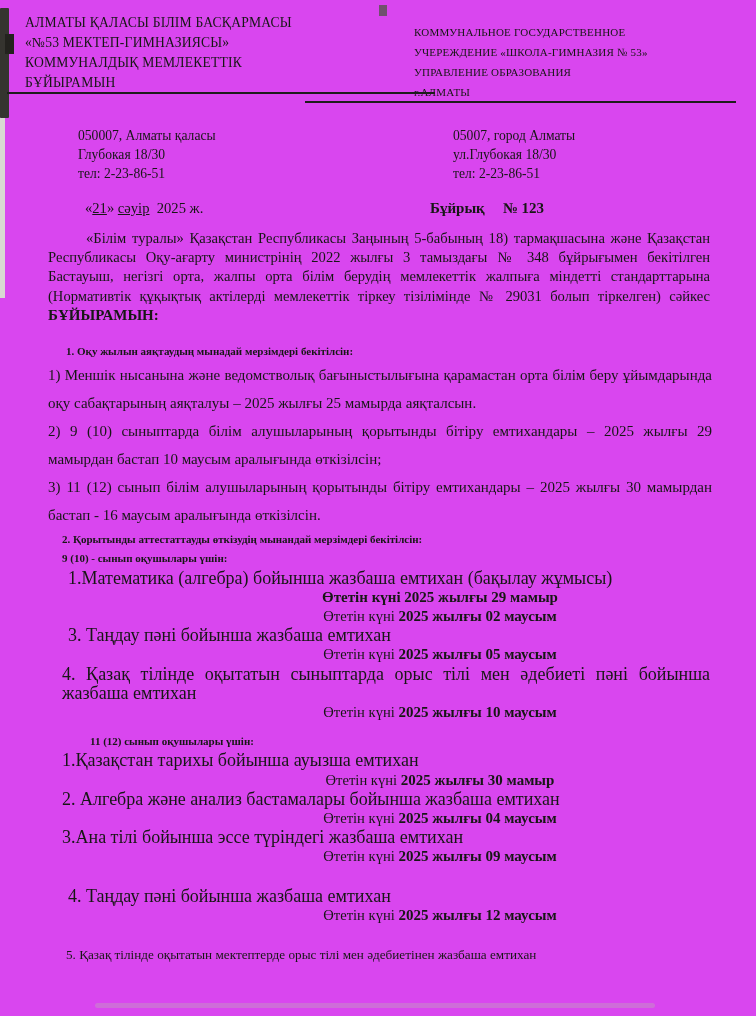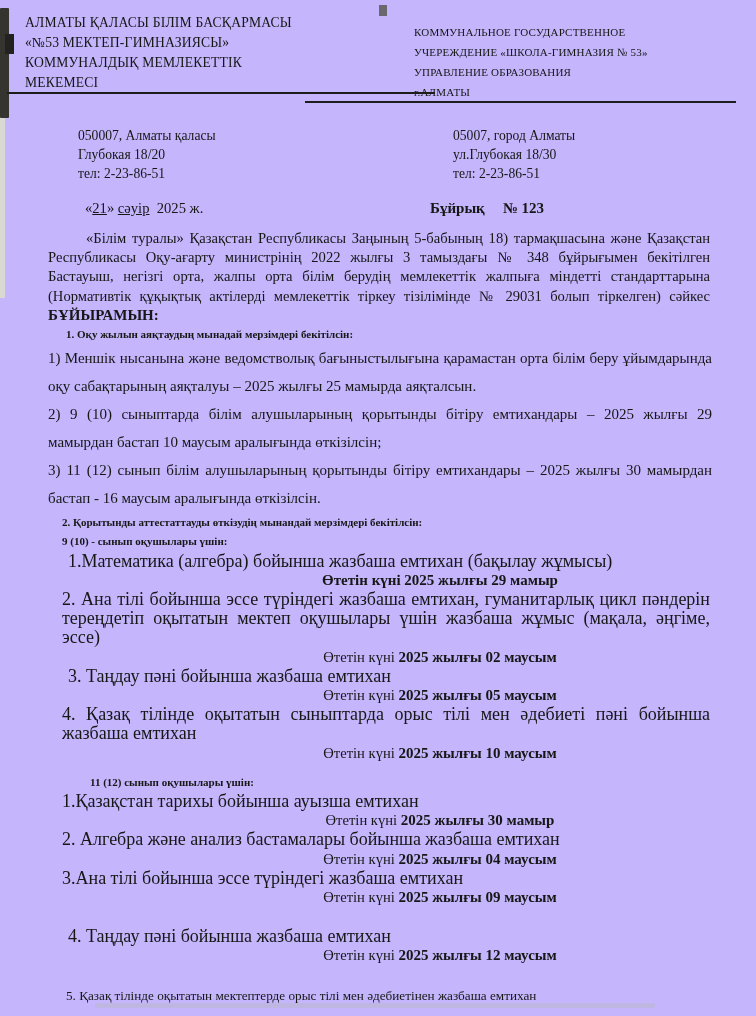--- a/index.html
+++ b/index.html
@@ -1,20 +1,20 @@
 <!DOCTYPE html>
 <html><head>
 <meta charset="utf-8">
 <style>
   html,body{margin:0;padding:0;background:#e8e8e6;}
   .page{
     position:relative;
     width:756px;height:1016px;
     margin:0 auto;
-    background:#c4b5fd;
+    background:#d946ef;
     font-family:"Liberation Serif","DejaVu Serif",serif;
     color:#171715;
     overflow:hidden;
   }
   
   .artifact{position:absolute;}
   .edge-strip-dark{left:0;top:8px;width:9px;height:110px;background:#35342f;border-radius:1px;}
   .edge-blob{left:5px;top:34px;width:9px;height:20px;background:#23221e;}
   .edge-strip-light{left:0;top:118px;width:5px;height:180px;background:#d9d8d2;}
   .top-speck{left:379px;top:5px;width:8px;height:11px;background:#55544e;opacity:.8;}
@@ -39,21 +39,21 @@
   .order-date{position:absolute;left:85px;top:0;}
   .order-date .u{text-decoration:underline;}
   .order-title{position:absolute;left:430px;top:0;font-weight:bold;font-size:15px;}
   .order-title .num{margin-left:18px;}
 
   
   .subject{margin:17px 60px 0 85px;font-weight:bold;font-size:14.8px;line-height:19.8px;}
   .subject div:nth-child(4),.subject div:nth-child(5){padding-left:4px;}
 
   
-  .preamble{margin:7px 46px 0 48px;text-align:justify;text-indent:38px;font-size:14.6px;line-height:19.2px;}
+  .preamble{margin:7px 46px 17px 48px;text-align:justify;text-indent:38px;font-size:14.6px;line-height:19.2px;}
   .preamble b{font-size:15px;}
   .h-bold{font-weight:bold;font-size:11px;line-height:19.2px;}
   .s1-heading{margin:0 46px 0 66px;}
   .body-par{margin:0 44px 0 48px;text-align:justify;font-size:15px;line-height:28px;}
   .s2-heading{margin:1px 46px 0 62px;}
   .g9-heading{margin:0 46px 0 62px;}
   .g11-heading{margin:10px 46px 0 90px;}
   .exam{margin:0 46px 0 62px;font-size:18px;line-height:19.2px;}
   .exam.indent{margin-left:68px;}
   .exam.justify{text-align:justify;}
@@ -73,36 +73,36 @@
   <div class="artifact edge-blob"></div>
   <div class="artifact edge-strip-light"></div>
   <div class="artifact top-speck"></div>
   <div class="artifact bottom-smudge"></div>
 
   <div class="letterhead">
     <div class="lh-col lh-left">
       <div>АЛМАТЫ ҚАЛАСЫ БІЛІМ БАСҚАРМАСЫ</div>
       <div>«№53 МЕКТЕП-ГИМНАЗИЯСЫ»</div>
       <div>КОММУНАЛДЫҚ МЕМЛЕКЕТТІК</div>
-      <div>МЕКЕМЕСІ</div>
+      <div>БҰЙЫРАМЫН</div>
     </div>
     <div class="lh-col lh-right">
       <div>КОММУНАЛЬНОЕ ГОСУДАРСТВЕННОЕ</div>
       <div>УЧЕРЕЖДЕНИЕ «ШКОЛА-ГИМНАЗИЯ № 53»</div>
       <div>УПРАВЛЕНИЕ ОБРАЗОВАНИЯ</div>
       <div>г.АЛМАТЫ</div>
     </div>
   </div>
   <div class="rule rule-left"></div>
   <div class="rule rule-right"></div>
 
   <div class="addresses">
     <div class="addr-left">
       <div>050007, Алматы қаласы</div>
-      <div>Глубокая 18/20</div>
+      <div>Глубокая 18/30</div>
       <div>тел: 2-23-86-51</div>
     </div>
     <div class="addr-right">
       <div>05007,  город Алматы</div>
       <div>ул.Глубокая 18/30</div>
       <div>тел: 2-23-86-51</div>
     </div>
   </div>
 
   <div class="order-row">
@@ -117,21 +117,20 @@
   <p class="body-par">1) Меншік нысанына және ведомстволық бағыныстылығына қарамастан орта білім беру ұйымдарында оқу сабақтарының аяқталуы – 2025 жылғы 25 мамырда аяқталсын.</p>
   <p class="body-par">2) 9 (10) сыныптарда білім алушыларының қорытынды бітіру емтихандары – 2025 жылғы 29 мамырдан бастап 10 маусым аралығында өткізілсін;</p>
   <p class="body-par">3) 11 (12) сынып білім алушыларының қорытынды бітіру емтихандары – 2025 жылғы 30 мамырдан бастап  - 16 маусым аралығында өткізілсін.</p>
 
   <p class="h-bold s2-heading">2. Қорытынды аттестаттауды  өткізудің мынандай мерзімдері бекітілсін:</p>
   <p class="h-bold g9-heading">9 (10) - сынып оқушылары үшін:</p>
 
   <p class="exam indent">1.Математика (алгебра) бойынша жазбаша емтихан (бақылау жұмысы)</p>
   <p class="date-line all-bold"><span>Өтетін күні</span> <b>2025 жылғы 29 мамыр</b></p>
 
-  <p class="exam justify">2. Ана тілі бойынша эссе түріндегі жазбаша емтихан, гуманитарлық цикл пәндерін тереңдетіп оқытатын мектеп оқушылары үшін жазбаша жұмыс (мақала, әңгіме, эссе)</p>
   <p class="date-line"><span>Өтетін күні</span> <b>2025 жылғы 02 маусым</b></p>
 
   <p class="exam indent">3. Таңдау пәні бойынша жазбаша емтихан</p>
   <p class="date-line"><span>Өтетін күні</span> <b>2025 жылғы 05 маусым</b></p>
 
   <p class="exam justify">4. Қазақ тілінде оқытатын сыныптарда орыс тілі мен әдебиеті пәні бойынша жазбаша емтихан</p>
   <p class="date-line"><span>Өтетін күні</span> <b>2025 жылғы  10 маусым</b></p>
 
   <p class="h-bold g11-heading">11  (12) сынып оқушылары үшін:</p>
 

